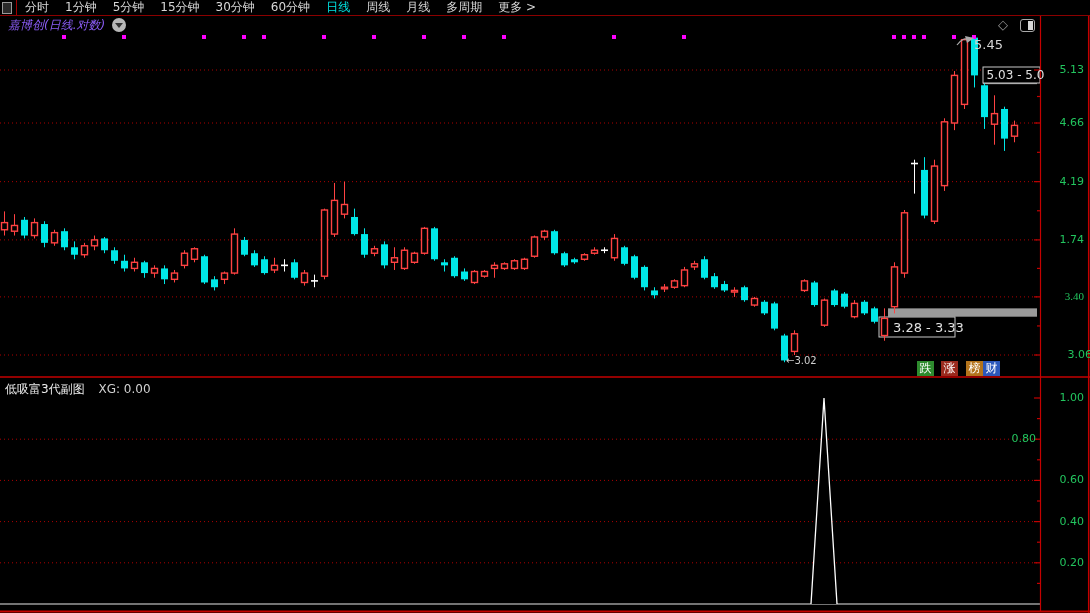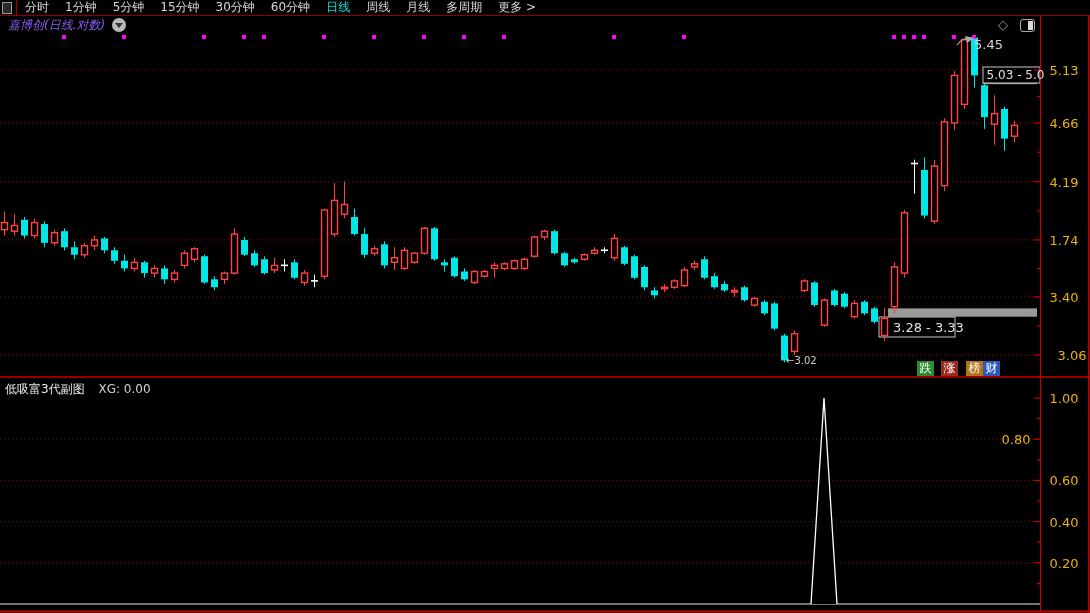--- a/index.html
+++ b/index.html
@@ -15,21 +15,21 @@
   .mr{padding:0 7px;border-left:1px solid #a00000;color:#d8d8d8;white-space:nowrap;}
   .mr:last-child{border-right:1px solid #a00000;}
   #chart-svg{position:absolute;left:0;top:0;z-index:1;}
   .ov{position:absolute;z-index:3;white-space:nowrap;}
   #chart-title{left:8px;top:17px;font-size:12px;color:#8b5cf6;font-style:italic;}
   #title-dd{left:112px;top:18px;width:14px;height:14px;border-radius:50%;background:#b8b8b8;}
   #title-dd:after{content:"";position:absolute;left:3px;top:5px;border:4px solid transparent;border-top:5px solid #333;}
   #diamond-ic{left:998px;top:17px;color:#999;font-size:13px;}
   #panel-ic{left:1020px;top:19px;width:13px;height:11px;border:1px solid #aaa;border-radius:3px;}
   #panel-ic i{position:absolute;right:1px;top:1px;width:5px;height:9px;background:#d8d8d8;}
-  .axlbl{position:absolute;width:40px;text-align:center;font-size:13px;color:#eab308;z-index:3;}
+  .axlbl{position:absolute;width:40px;text-align:right;font-size:11px;color:#22c55e;z-index:3;}
   #ann-high{left:927px;top:37px;font-size:13px;color:#d4d4d4;margin-left:47px;}
   #ann-upper-gap{left:984px;top:68px;width:63px;text-align:center;font-size:12px;color:#e0e0e0;line-height:15px;}
   #ann-lower-gap{left:893px;top:320px;font-size:13px;color:#e0e0e0;}
   #ann-low{left:786px;top:355px;font-size:10px;color:#cfcfcf;}
   .badge{position:absolute;top:361px;height:15px;line-height:15px;padding:0 2px;
          font-size:12px;color:#fff;text-align:center;z-index:3;}
   #sub-label{left:5px;top:381px;font-size:12px;text-align:right;}
   #sub-name{color:#ececec;} #sub-val{color:#d0d0d0;margin-left:10px;}
 </style>
 </head>
@@ -338,19 +338,19 @@
 </div>
 
 <div class="badge" style="left: 917px; background: rgb(46, 139, 46); min-width: 13px;">跌</div>
 <div class="badge" style="left: 941px; background: rgb(155, 42, 30); min-width: 13px;">涨</div>
 <div class="badge" style="left: 966px; background: rgb(180, 116, 28); min-width: 13px;">榜</div>
 <div class="badge" style="left: 983px; background: rgb(44, 88, 187); min-width: 13px;">财</div>
 <div class="axlbl" style="left: 1044px; top: 63px;">5.13</div>
 <div class="axlbl" style="left: 1044px; top: 116.002px;">4.66</div>
 <div class="axlbl" style="left: 1044px; top: 174.644px;">4.19</div>
 <div class="axlbl" style="left: 1044px; top: 232.906px;">1.74</div>
-<div class="axlbl" style="left: 1044px; top: 289.884px;">3.40</div>
+<div class="axlbl" style="left: 1044px; top: 289.884px; font-family: Liberation Serif, serif;">3.40</div>
 <div class="axlbl" style="left: 1044px; top: 348px; margin-left: 8px;">3.06</div>
 <div class="axlbl" style="left: 1044px; top: 391px;">1.00</div>
 <div class="axlbl" style="left: 996px; top: 432.2px;">0.80</div>
 <div class="axlbl" style="left: 1044px; top: 473.4px;">0.60</div>
 <div class="axlbl" style="left: 1044px; top: 514.6px;">0.40</div>
 <div class="axlbl" style="left: 1044px; top: 555.8px;">0.20</div>
 
 </body></html>

